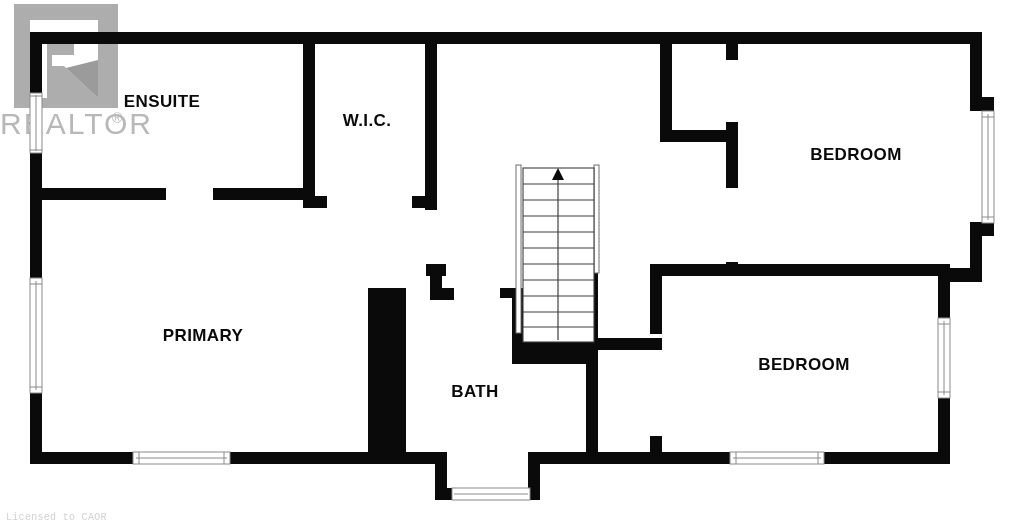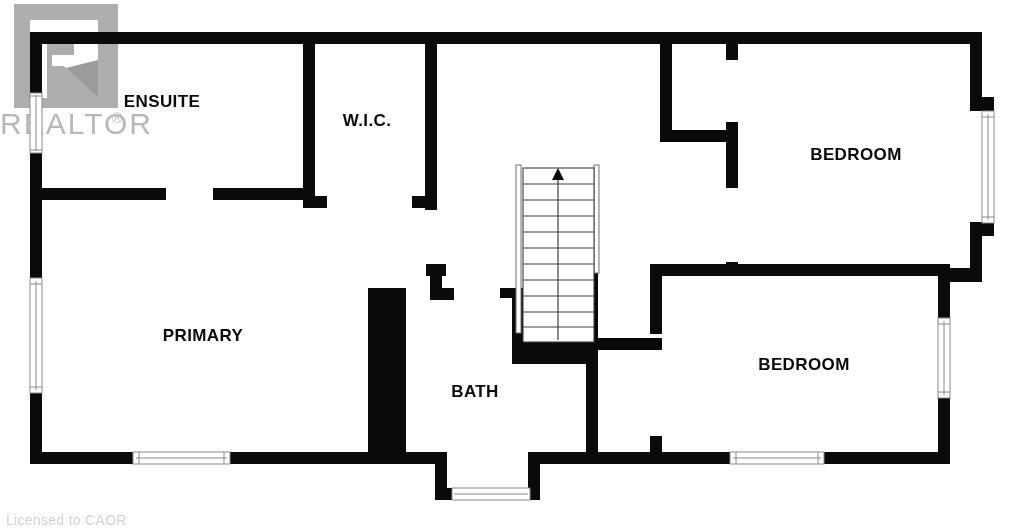--- a/index.html
+++ b/index.html
@@ -41,22 +41,22 @@
     fill: #b8b8b8;
   }
   .wm-reg {
     font-size: 14px;
     fill: #b8b8b8;
   }
   .license-text {
     position: absolute;
     left: 6px;
     top: 512px;
-    font-family: Liberation Sans, sans-serif;
-    font-size: 14px;
+    font-family: Liberation Mono, monospace;
+    font-size: 10px;
     color: #d2d2d2;
     letter-spacing: 0.3px;
     white-space: nowrap;
   }
 </style>
 </head>
 <body>
 
 <div id="plan-root">
 

